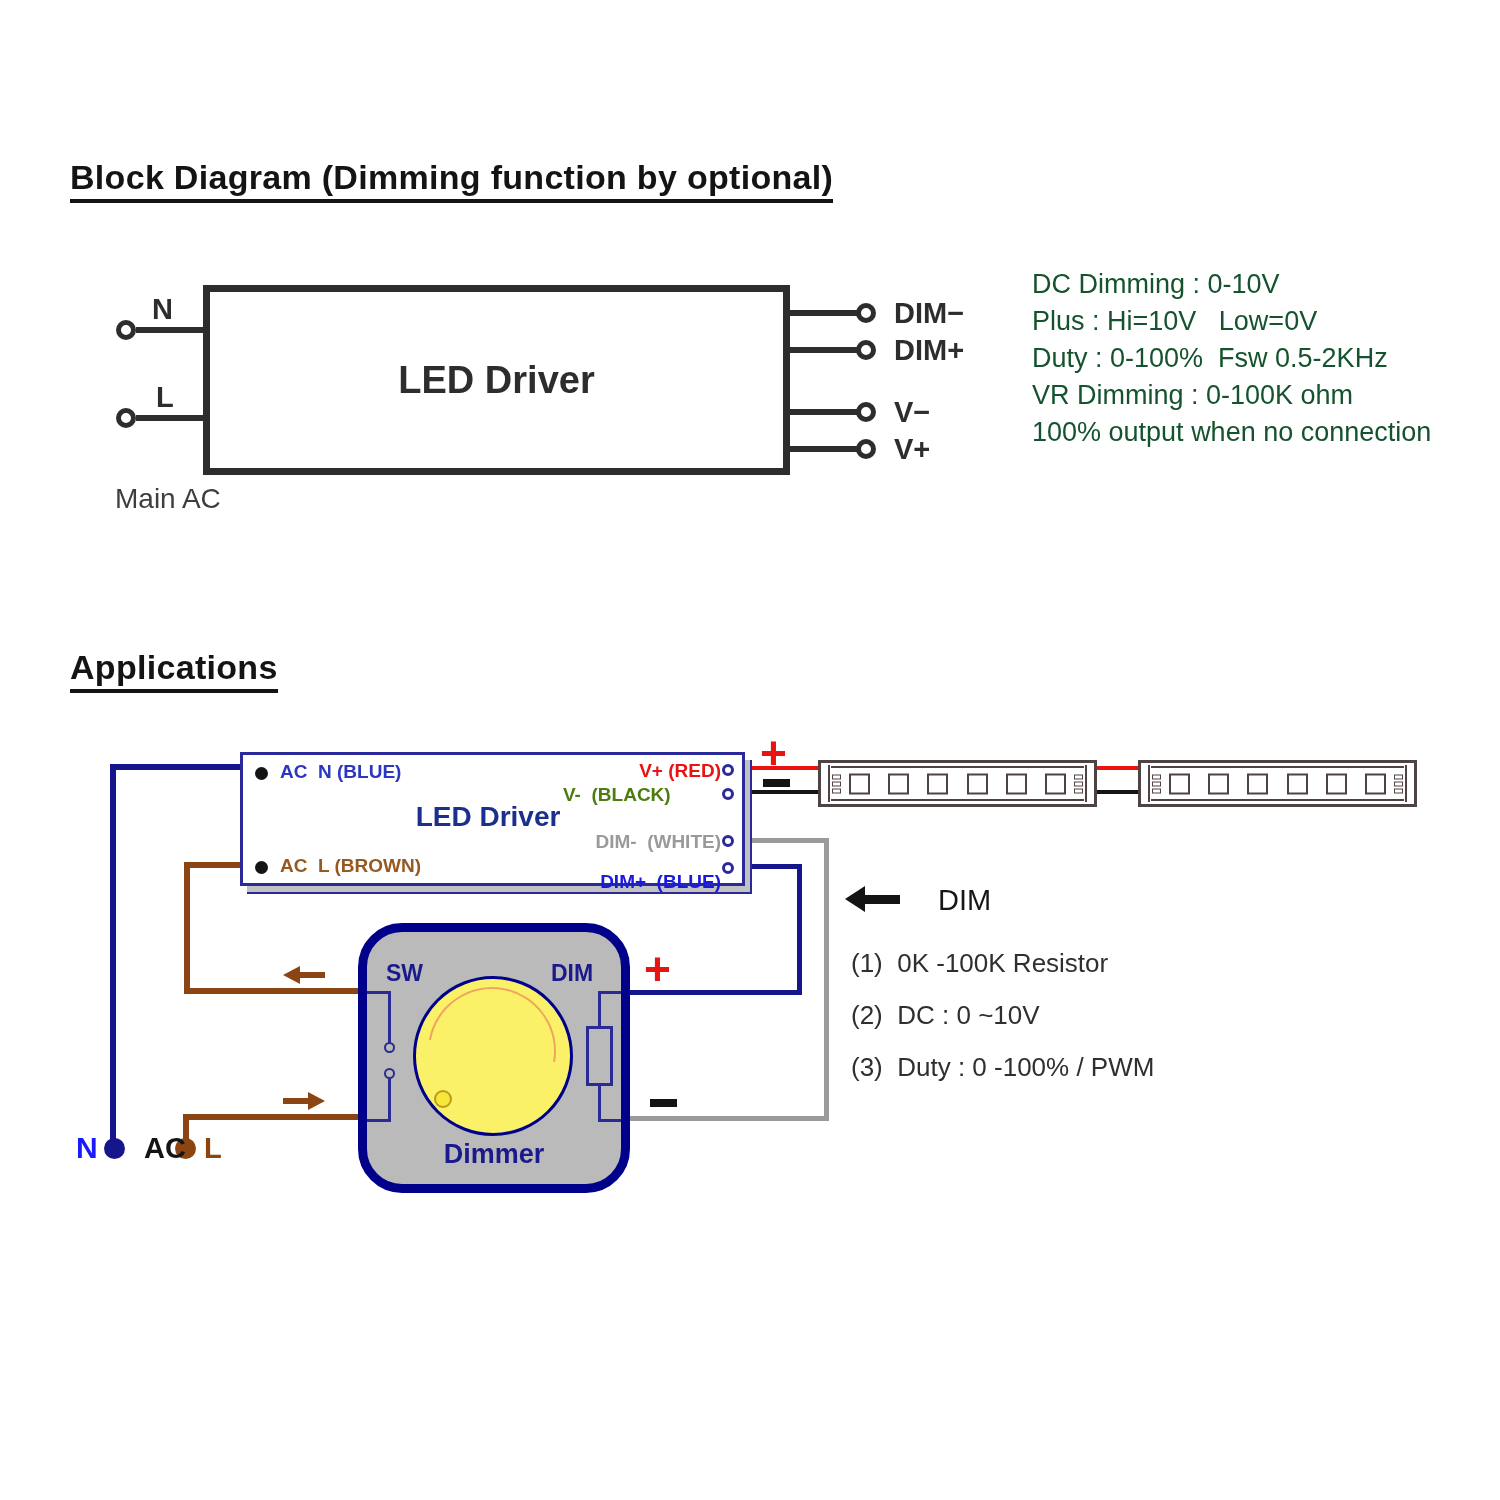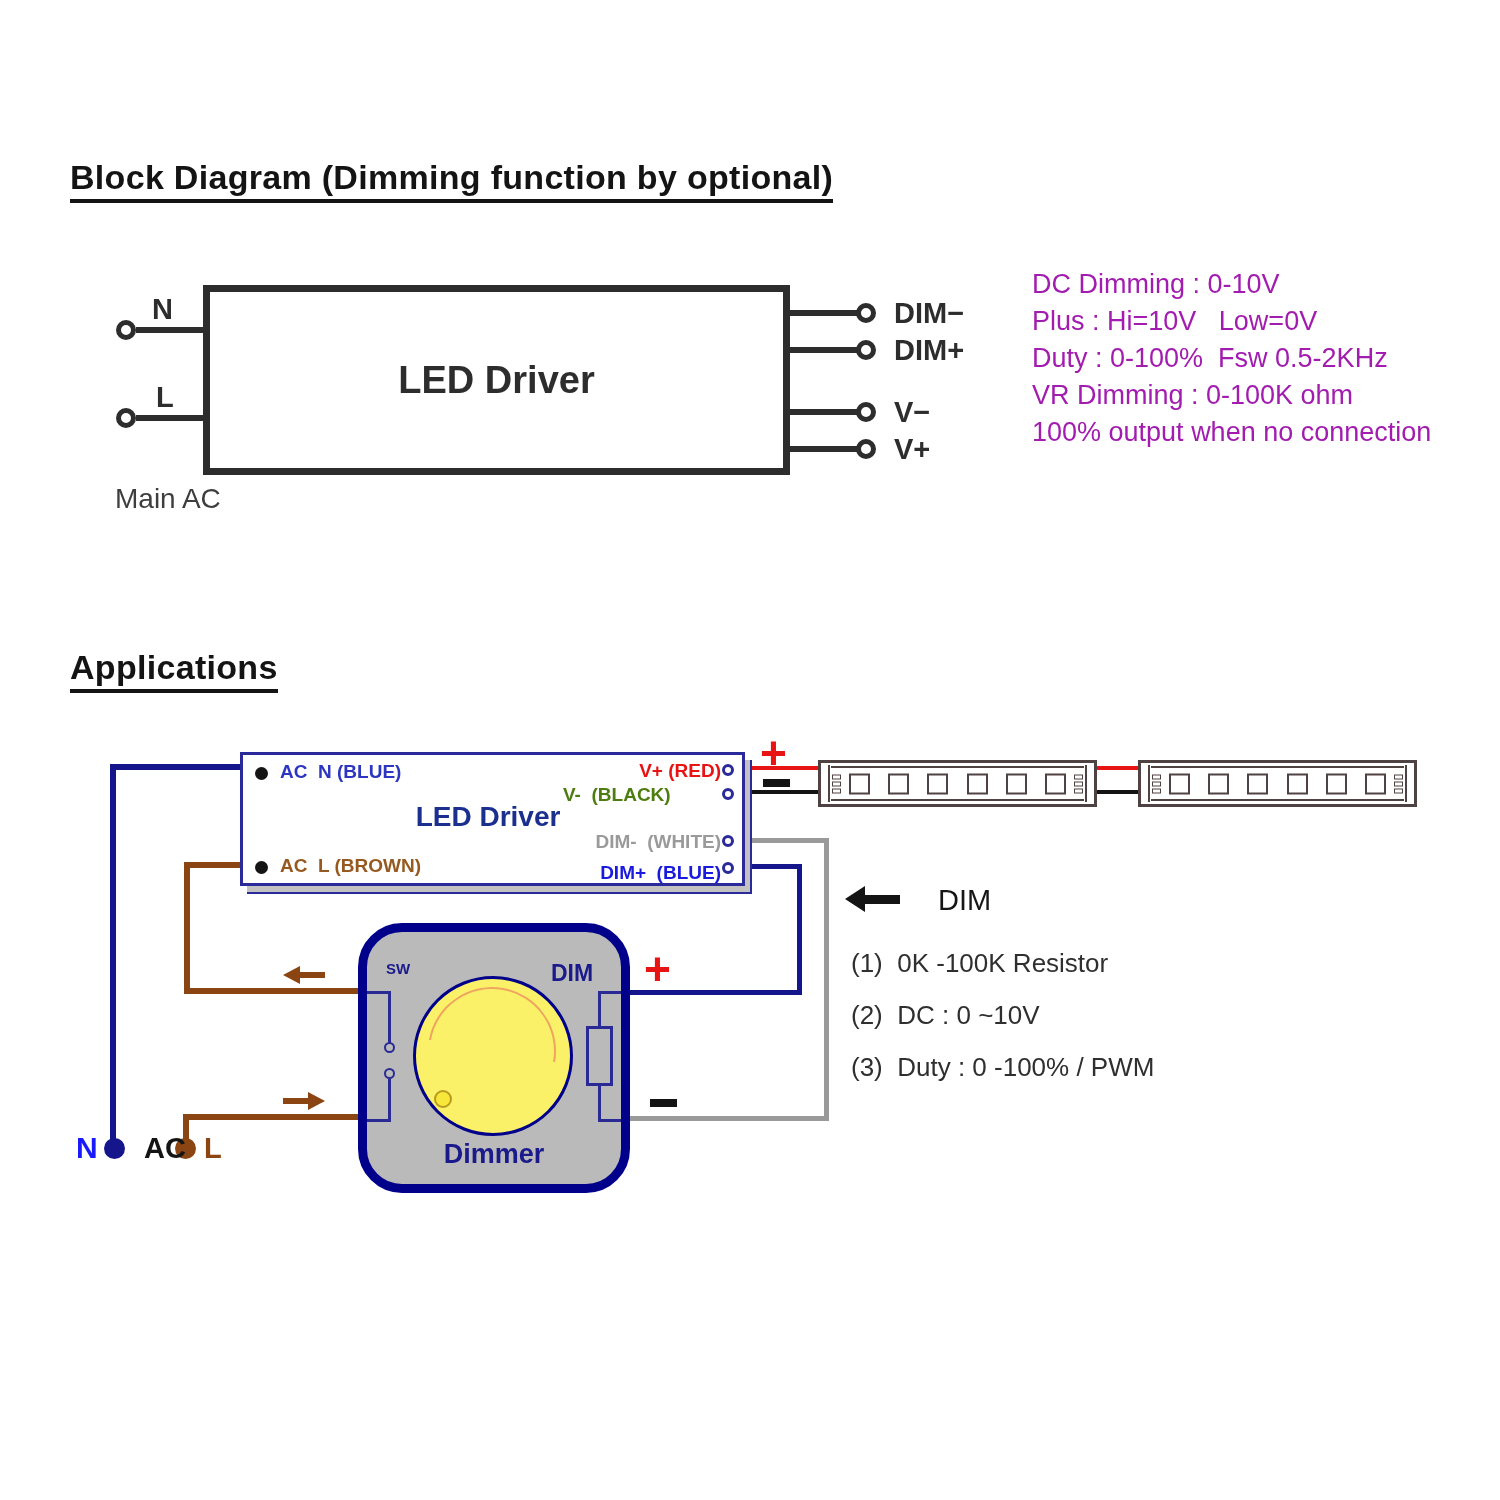--- a/index.html
+++ b/index.html
@@ -16,21 +16,21 @@
   }
   
   .bd-box {
     box-sizing:border-box; border:7px solid #2d2d2d; background:#fff;
     display:flex; align-items:center; justify-content:center;
   }
   .bd-driver-label { font-size:38px; font-weight:bold; color:#2d2d2d; }
   .bd-line { background:#2d2d2d; }
   .bd-term-circle { width:20px; height:20px; border:5px solid #2d2d2d; }
   .bd-io-label { font-size:29px; color:#2d2d2d; font-weight:600; }
-  .bd-note { font-size:27px; color:#a21caf; line-height:37px; }
+  .bd-note { font-size:27px; color:#14532d; line-height:37px; }
   
   .app-driver {
     box-sizing:border-box; border:3px solid #2a2a9a; background:#fff;
     box-shadow:6px 7px 0 -1px #c2c2c2, 7px 8px 0 0 #2a2a9a;
   }
   .app-term-circle { width:12px; height:12px; border:3px solid #2a2a9a; }
   .dot { border-radius:50%; }
   .app-label { font-size:19px; font-weight:600; }
   .wire { position:absolute; }
   .strip {
@@ -135,21 +135,21 @@
 
   <div class="abs app-driver" style="left:240px; top:752px; width:505px; height:134px; z-index:4;">
     <div class="abs dot" style="left:12px; top:12px; width:13px; height:13px; background:#141414;"></div>
     <div class="abs app-label pre" style="left:37px; top:6px; color:#2c36c0;">AC  N (BLUE)</div>
     <div class="abs dot" style="left:12px; top:106px; width:13px; height:13px; background:#141414;"></div>
     <div class="abs app-label pre" style="left:37px; top:100px; color:#96591f;">AC  L (BROWN)</div>
     <div class="abs pre" style="left:100px; top:46px; width:290px; text-align:center; font-size:28px; font-weight:bold; color:#1b2f8f;">LED Driver</div>
     <div class="abs app-label pre" style="left:320px; top:5px; width:158px; text-align:right; color:#e81313;">V+ (RED)</div>
     <div class="abs app-label pre" style="left:320px; top:29px; width:158px; text-align:left; color:#4d7c0f;">V-  (BLACK)</div>
     <div class="abs app-label pre" style="left:320px; top:76px; width:158px; text-align:right; color:#9a9a9a;">DIM-  (WHITE)</div>
-    <div class="abs app-label pre" style="left:320px; top:107px; width:158px; text-align:right; color:#1a1adf;">DIM+  (BLUE)</div>
+    <div class="abs app-label pre" style="left:320px; top:116px; width:158px; text-align:right; color:#1a1adf;">DIM+  (BLUE)</div>
     <div class="abs circle app-term-circle" style="left:479px; top:9px;"></div>
     <div class="abs circle app-term-circle" style="left:479px; top:33px;"></div>
     <div class="abs circle app-term-circle" style="left:479px; top:80px;"></div>
     <div class="abs circle app-term-circle" style="left:479px; top:107px;"></div>
   </div>
 
   <div class="abs sym-plus" style="left:760px; top:730px;">+</div>
   <div class="abs minus-bar" style="left:763px; top:779px; width:27px; height:8px;" aria-label="−"></div>
 
   <div class="strip" style="left:818px; top:760px;">
@@ -203,21 +203,21 @@
 
   <div class="abs tri" style="left:845px; top:886px; border-top:13px solid transparent; border-bottom:13px solid transparent; border-right:20px solid #141414;"></div>
   <div class="abs" style="left:864px; top:895px; width:36px; height:9px; background:#141414;"></div>
   <div class="abs pre" style="left:938px; top:884px; font-size:29px; color:#161616;">DIM</div>
 
   <div class="abs note-app pre" style="left:851px; top:948px;">(1)  0K -100K Resistor</div>
   <div class="abs note-app pre" style="left:851px; top:1000px;">(2)  DC : 0 ~10V</div>
   <div class="abs note-app pre" style="left:851px; top:1052px;">(3)  Duty : 0 -100% / PWM</div>
 
   <div class="abs dimmer" style="left:358px; top:923px;">
-    <div class="abs dim-text pre" style="left:19px; top:28px; font-size:15px;">SW</div>
+    <div class="abs dim-text pre" style="left:19px; top:28px; font-size:23px;">SW</div>
     <div class="abs dim-text pre" style="left:184px; top:28px; font-size:23px;">DIM</div>
 
     <div class="abs circle" style="left:46px; top:44px; width:160px; height:160px; background:#fbf169; border:3px solid #00008b;">
       <div class="abs" style="left:12px; top:8px; width:128px; height:128px; border-radius:50%; border:2px solid transparent; border-top-color:#efa55f; border-right-color:#efa55f; transform:rotate(-35deg); box-sizing:border-box;"></div>
       <div class="abs circle" style="left:18px; top:111px; width:18px; height:18px; background:#f7e73b; border:2px solid #b89b1e;"></div>
     </div>
 
     <div class="abs nv" style="left:0px; top:59px; width:23px; height:3px;"></div>
     <div class="abs nv" style="left:21px; top:59px; width:3px; height:52px;"></div>
     <div class="abs circle" style="left:17px; top:110px; width:11px; height:11px; border:2px solid #2a2a94; background:transparent;"></div>

